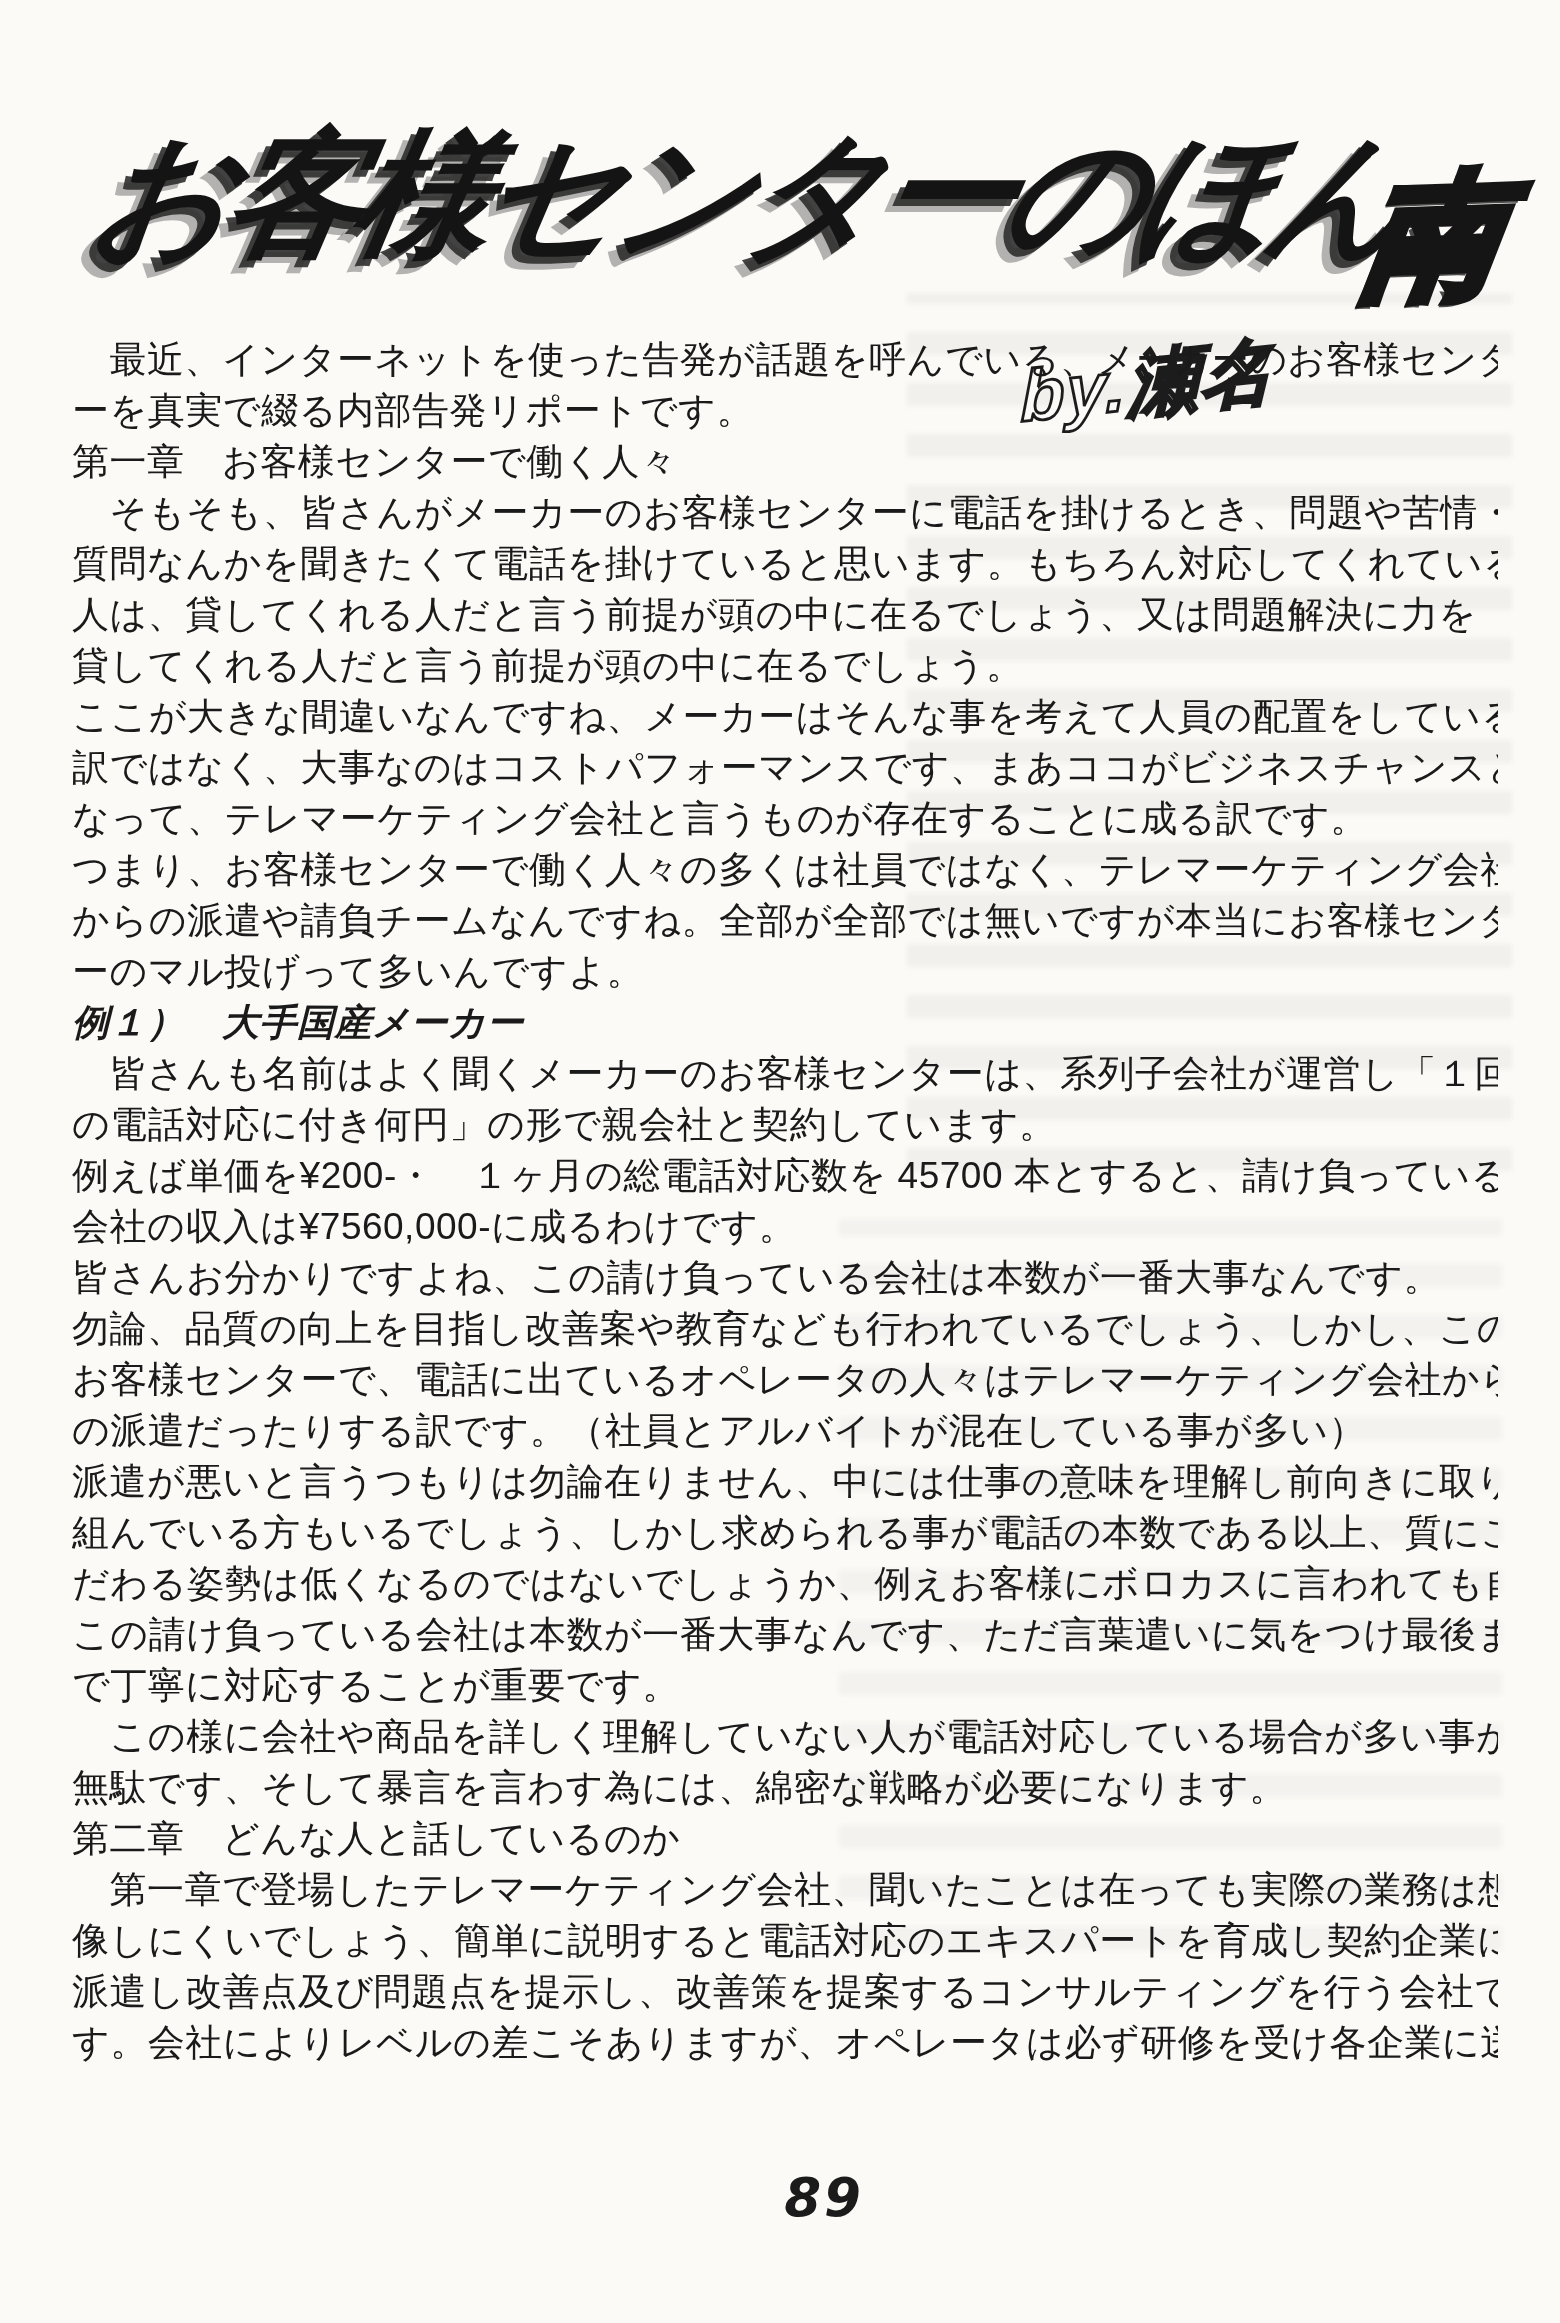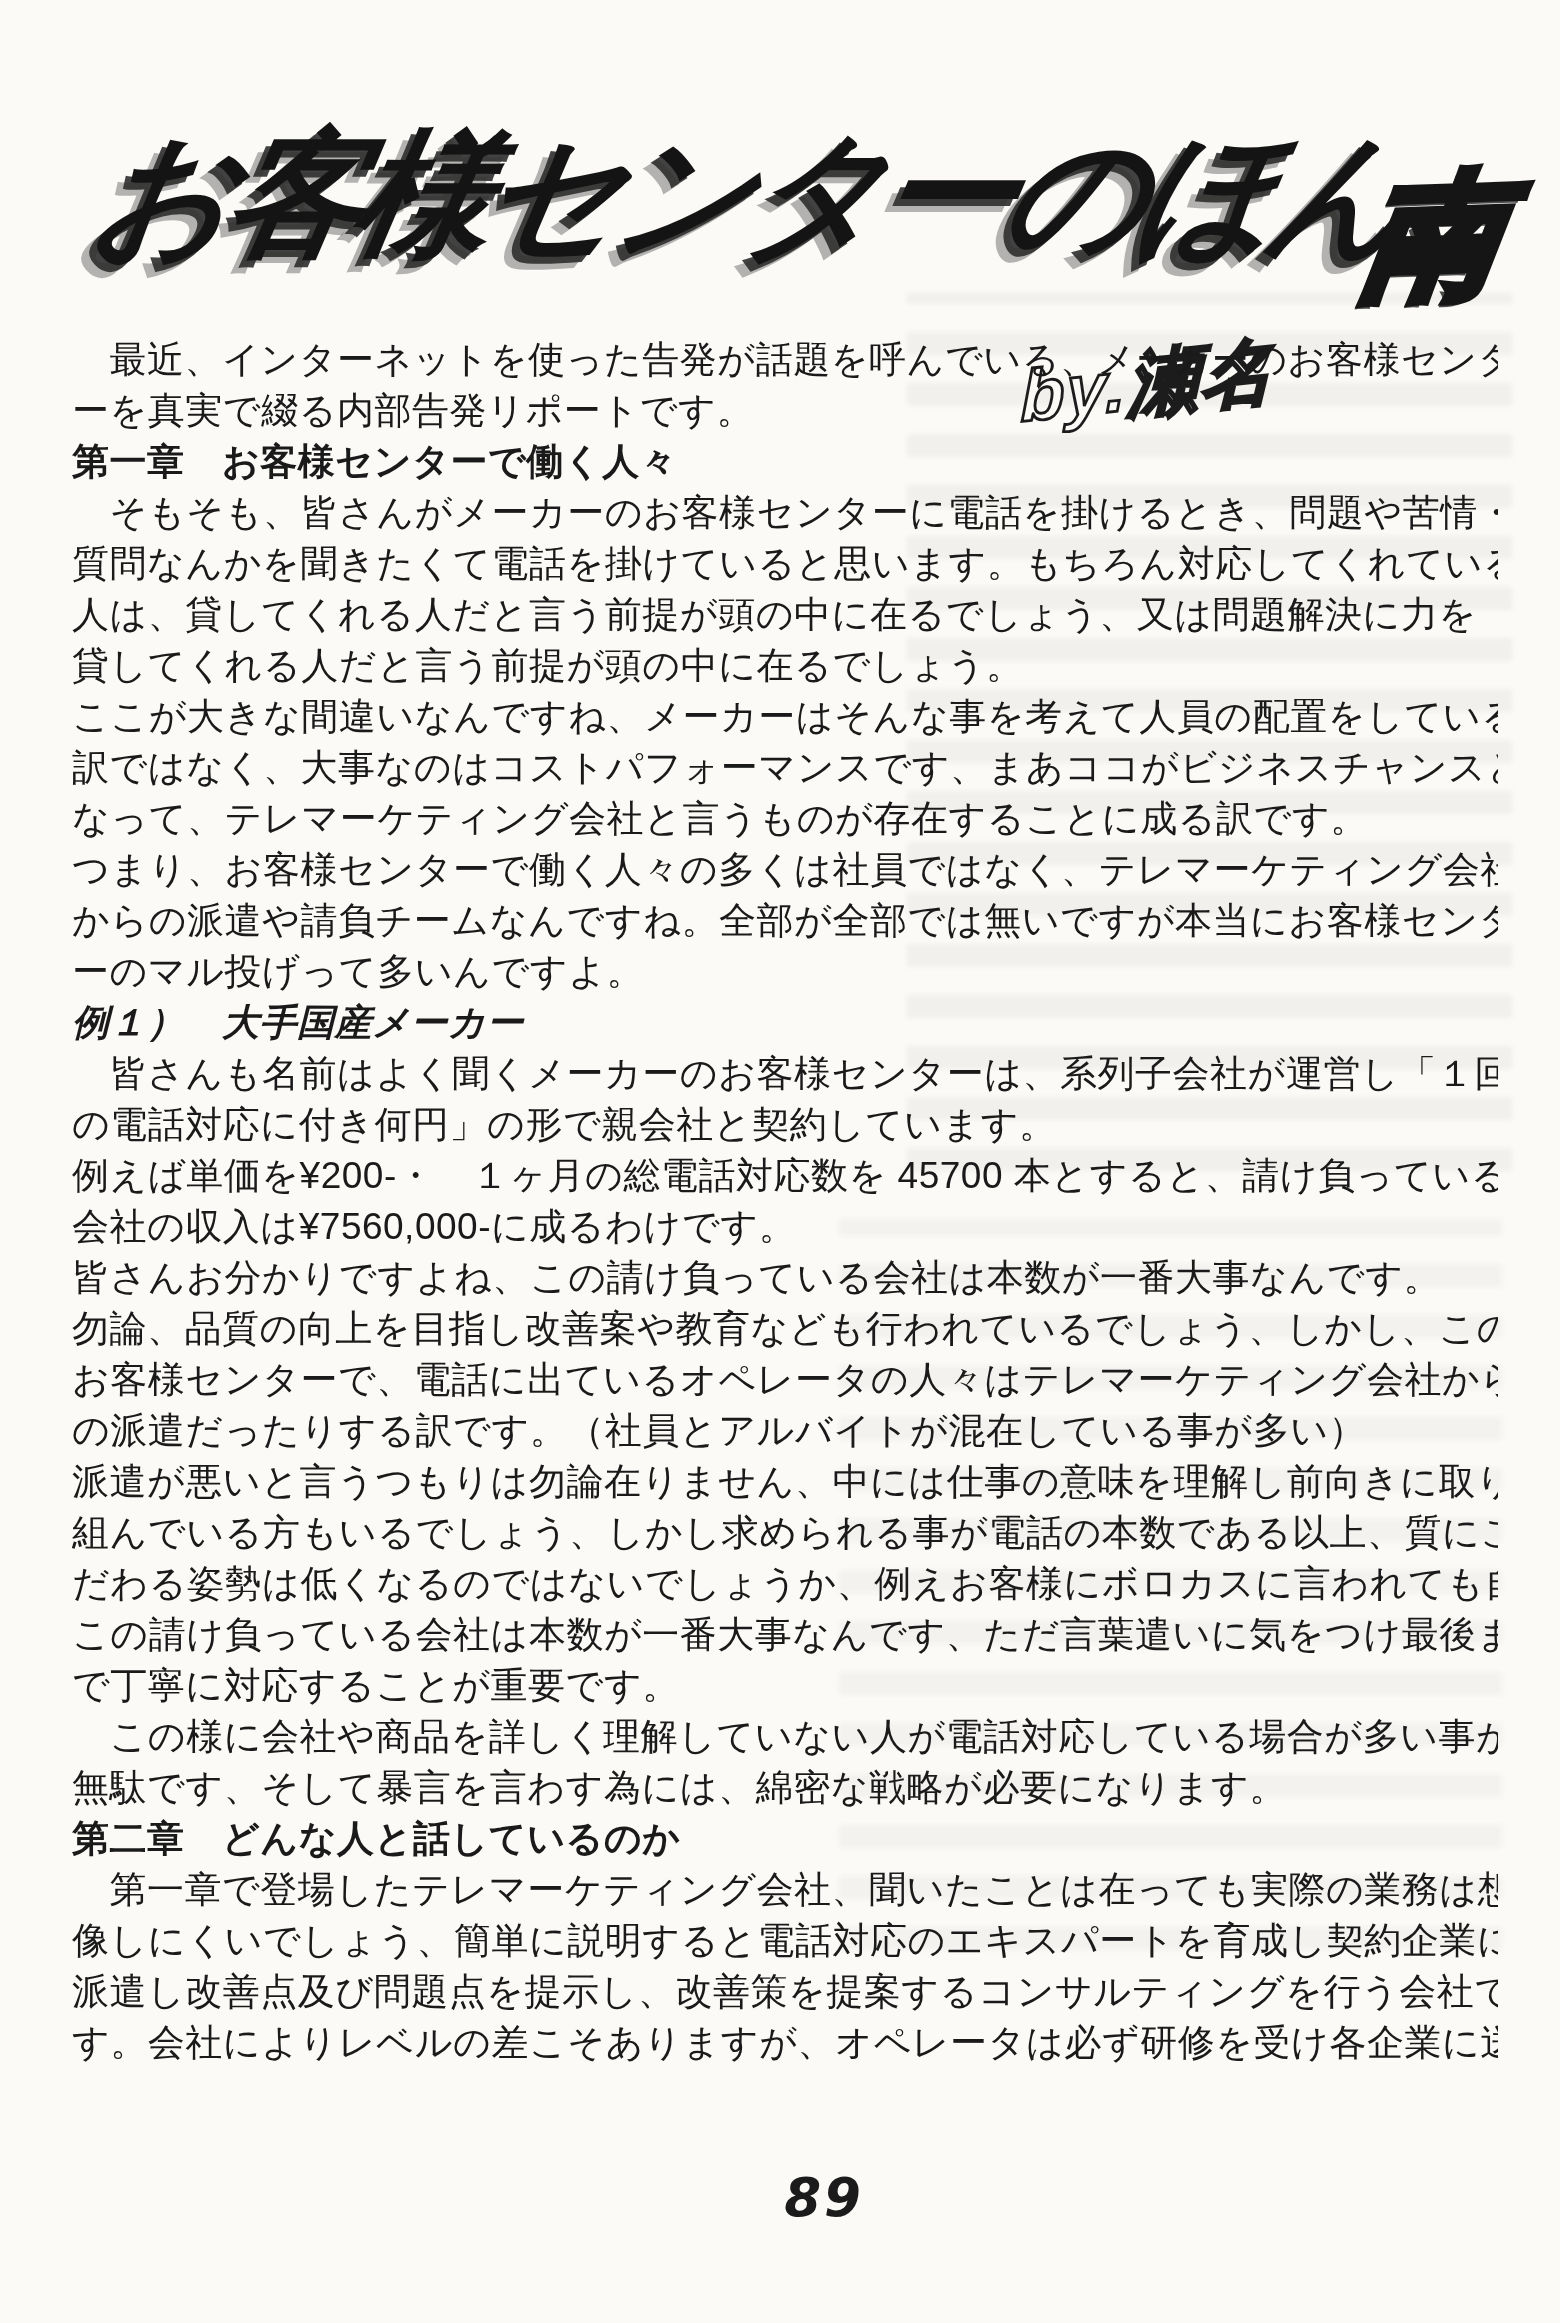--- a/index.html
+++ b/index.html
@@ -77,21 +77,21 @@
   .body-lines {
     position: absolute;
     left: 72px; top: 334px;
     width: 1426px;
     font-size: 37px;
     line-height: 51px;
     letter-spacing: 0.5px;
     color: #1a1a1a;
   }
   .line { height: 51px; white-space: nowrap; overflow: hidden; }
-  .line.bold-heading { font-weight: bold; }
+  .line.bold-heading { font-weight: normal; }
   .line.italic-heading { font-weight: bold; font-style: italic; }
 
   
   .page-number {
     position: absolute;
     left: 0; top: 2167px;
     width: 1560px;
     text-align: center;
     font-family: "DejaVu Sans", sans-serif;
     font-size: 53px;

